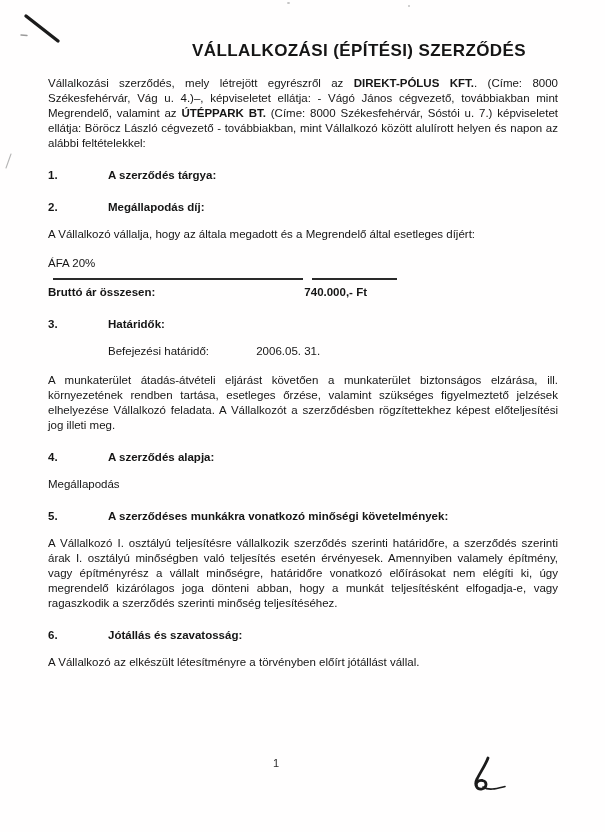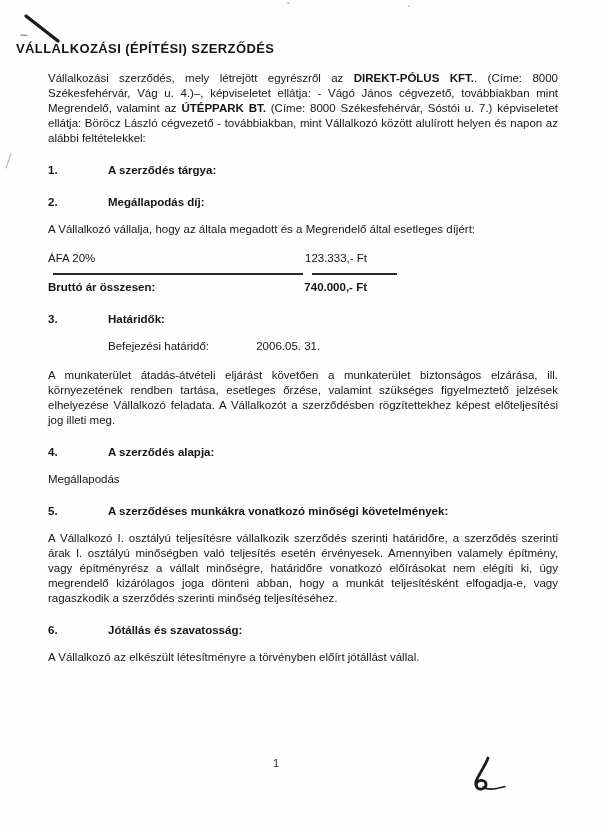--- a/index.html
+++ b/index.html
@@ -12,22 +12,22 @@
     overflow:hidden;
   }
   .content{
     position:absolute;
     left:48px; top:0; width:510px;
   }
   .doc-title{
     position:relative;
     left:-32px;
     margin:41px 0 0 0;
-    text-align:left;
-    font-size:13px;
+    text-align:right;
+    font-size:17px;
     font-weight:bold;
     letter-spacing:0.4px;
     white-space:nowrap;
   }
   p.body-text{
     margin:15px 0 0 0;
     font-size:11.5px;
     line-height:15px;
     text-align:justify;
   }
@@ -105,21 +105,20 @@
 
     <div class="sec-head">
       <span class="sec-num">2.</span>
       <span class="sec-title">Megállapodás díj:</span>
     </div>
     <div class="sec-body">A Vállalkozó vállalja, hogy az általa megadott és a Megrendelő által esetleges díjért:</div>
 
     <div class="price-table">
       <div class="price-row">
         <span>ÁFA 20%</span>
-        <span class="amt">123.333,- Ft</span>
       </div>
       <div class="sum-rule"><span class="seg1"></span><span class="seg2"></span></div>
       <div class="price-row">
         <span class="bold">Bruttó ár összesen:</span>
         <span class="amt bold">740.000,- Ft</span>
       </div>
     </div>
 
 
     <div class="sec-head">

